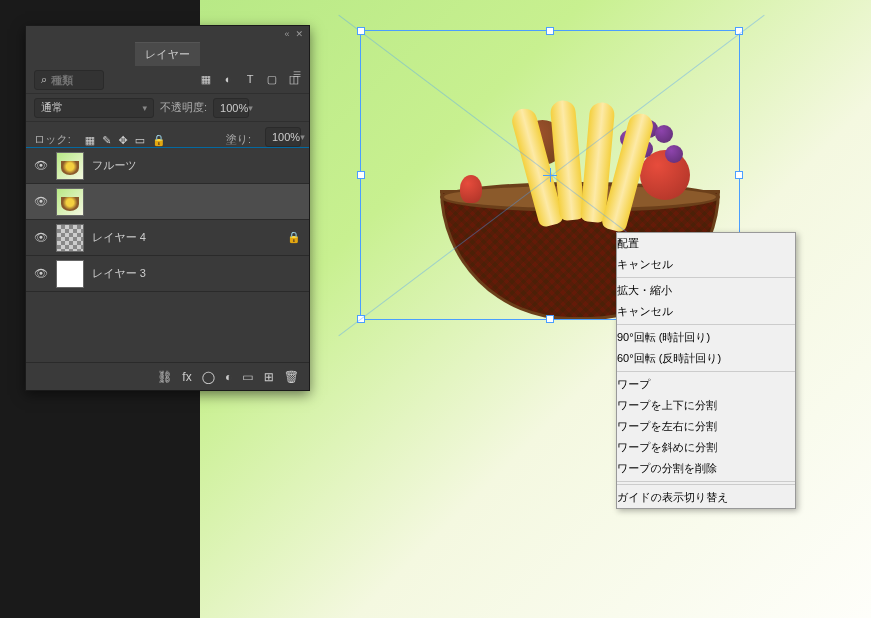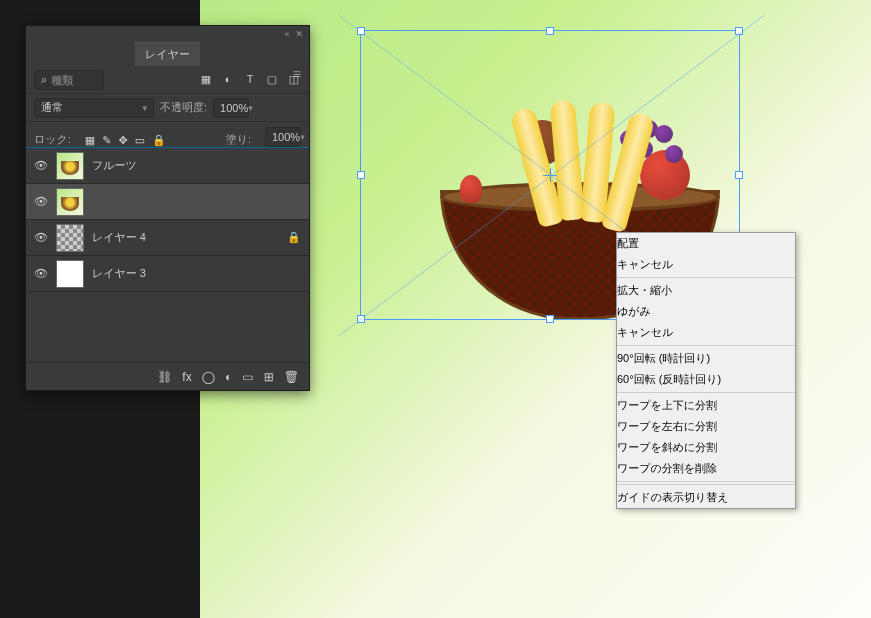--- a/index.html
+++ b/index.html
@@ -174,26 +174,26 @@
     <span>⊞</span>
     <span>🗑</span>
   </div>
 </div>
 
 <div class="context-menu" id="ctx-menu">
     <div class="menu-item">配置</div>
     <div class="menu-item">キャンセル</div>
     <div class="menu-sep"></div>
     <div class="menu-item">拡大・縮小</div>
-    <div class="menu-item">ゆがみ</div>
     <div class="menu-item">キャンセル</div>
     <div class="menu-sep"></div>
     <div class="menu-item">90°回転 (時計回り)</div>
     <div class="menu-item">60°回転 (反時計回り)</div>
     <div class="menu-sep"></div>
+    <div class="menu-item">ワープ</div>
     <div class="menu-item">ワープを上下に分割</div>
     <div class="menu-item">ワープを左右に分割</div>
     <div class="menu-item">ワープを斜めに分割</div>
     <div class="menu-item">ワープの分割を削除</div>
     <div class="menu-sep"></div>
     <div class="menu-sep"></div>
     <div class="menu-item">ガイドの表示切り替え</div>
   </div>
 
 </body></html>

